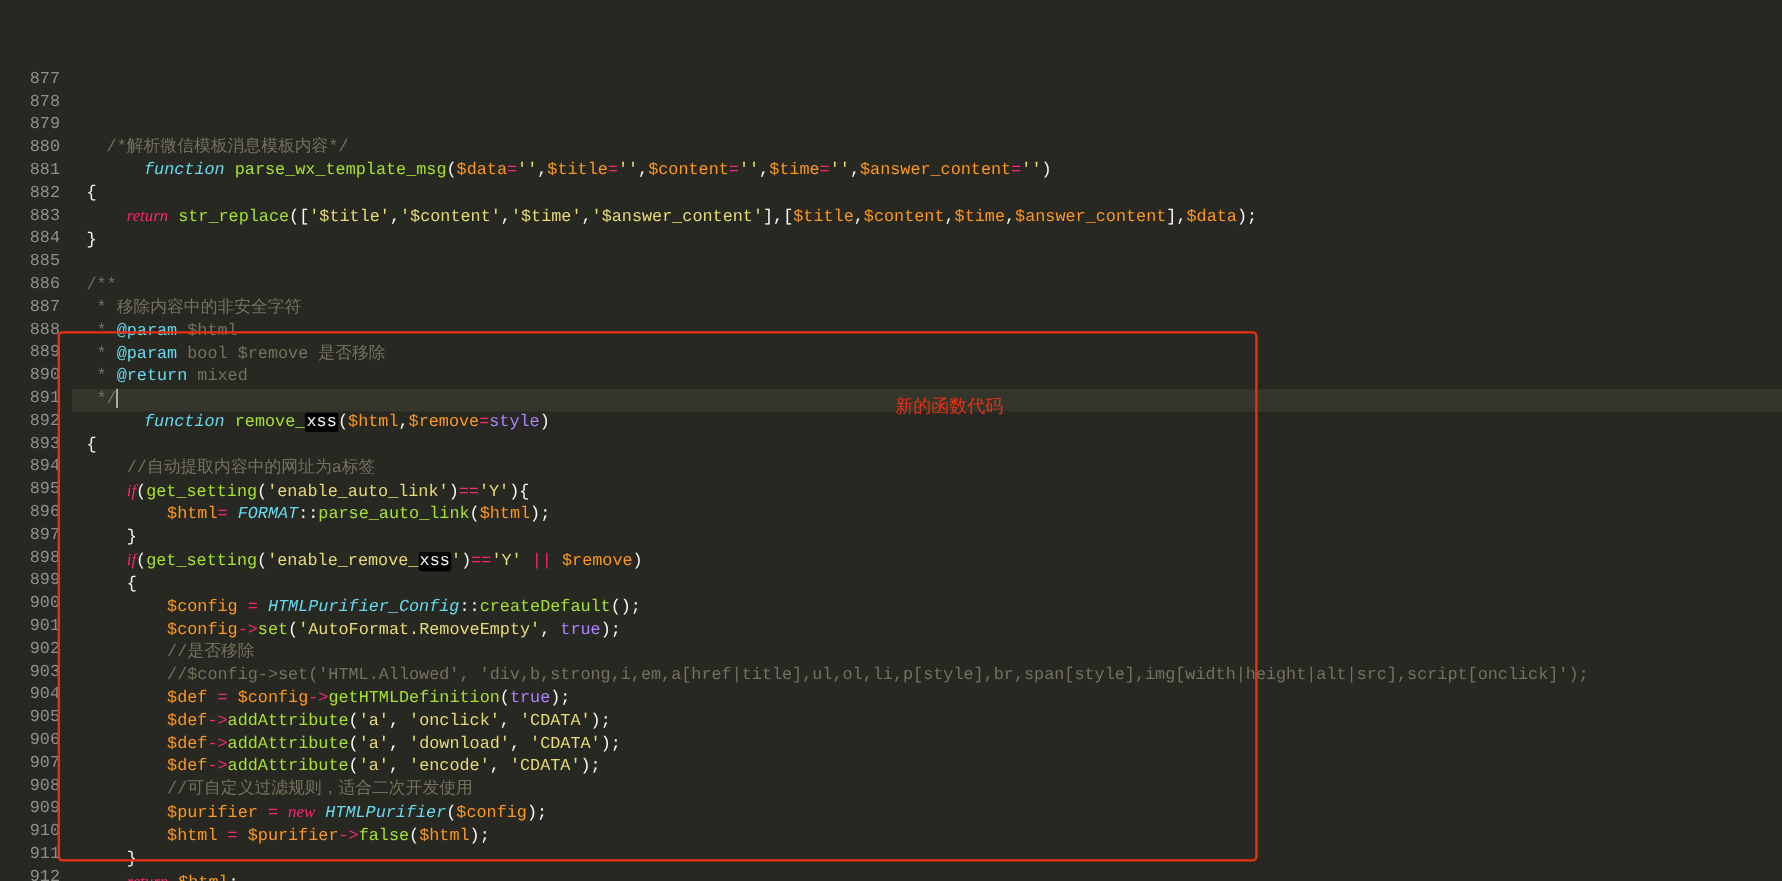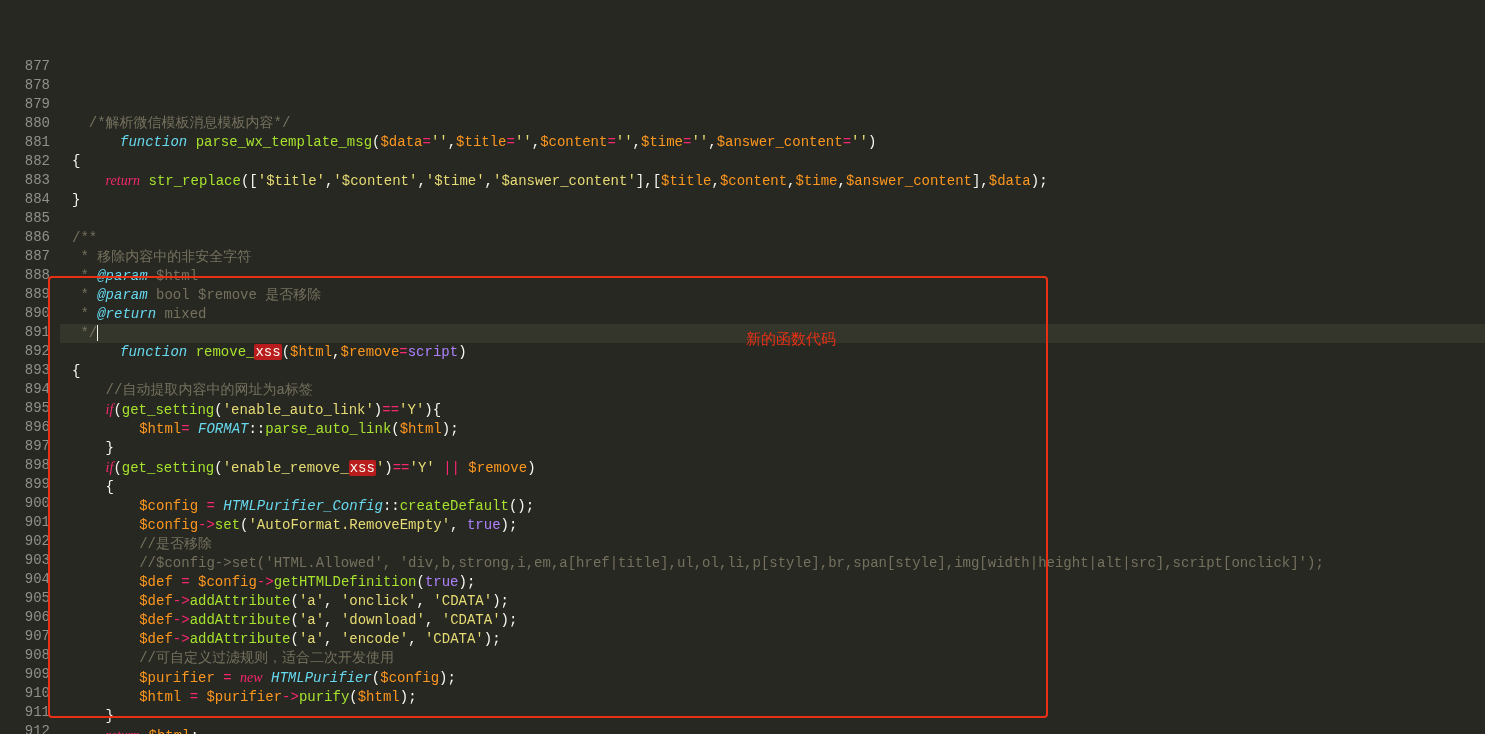--- a/index.html
+++ b/index.html
@@ -36,38 +36,38 @@
   .hl-line { background: rgba(80,80,60,0.35); display: block; margin-left: -12px; padding-left:12px;}
   .c   { color:#75715e; }   
   .kw  { color:#f92672; font-style: italic; font-family: Liberation Serif, serif; }
   .kw2 { color:#66d9ef; font-style: italic; margin-left: 48px; }
   .fn  { color:#a6e22e;margin-top:28px; }
   .var { color:#fd971f; }
   .str { color:#e6db74; }
   .num { color:#ae81ff; }
   .op  { color:#f92672; }
   .p   { color:#f8f8f2; }
-  .doc { color:#66d9ef; font-style: italic;}
+  .doc { color:#66d9ef; }
   .cls { color:#66d9ef; font-style: italic;}
   .box-annot {
     position: absolute;
     border: 2px solid #e83015;
     border-radius: 4px;
     pointer-events: none;
   }
   .annot-text {
     position: absolute;
     color: #e83015;
     font-family: "PingFang SC","Microsoft YaHei",sans-serif;
     font-size: 15px;
     pointer-events: none;
     white-space: nowrap;
   }
   .search-hl {
-    background: #b91c1c;
+    background: #000000;
     border-radius: 2px;
     padding: 0 1px;
   }
   .cursor {
     display:inline-block;
     width:1px; height:16px;
     background:#f8f8f0;
     vertical-align: middle;
   }
 </style>
@@ -124,38 +124,38 @@
 </span><span><span class="p">{</span>
 </span><span><span class="p">    </span><span class="kw">return</span><span class="p"> </span><span class="fn">str_replace</span><span class="p">([</span><span class="str">'$title'</span><span class="p">,</span><span class="str">'$content'</span><span class="p">,</span><span class="str">'$time'</span><span class="p">,</span><span class="str">'$answer_content'</span><span class="p">],[</span><span class="var">$title</span><span class="p">,</span><span class="var">$content</span><span class="p">,</span><span class="var">$time</span><span class="p">,</span><span class="var">$answer_content</span><span class="p">],</span><span class="var">$data</span><span class="p">);</span>
 </span><span><span class="p">}</span>
 </span><span><span class="p"></span>
 </span><span><span class="c">/**</span>
 </span><span><span class="c"> * 移除内容中的非安全字符</span>
 </span><span><span class="c"> * </span><span class="doc">@param</span><span class="c"> $html</span>
 </span><span><span class="c"> * </span><span class="doc">@param</span><span class="c"> bool $remove 是否移除</span>
 </span><span><span class="c"> * </span><span class="doc">@return</span><span class="c"> mixed</span>
 </span><span class="hl-line"><span class="c"> */</span><span class="cursor"></span>
-</span><span><span class="kw2">function</span><span class="p"> </span><span class="fn">remove_</span><span class="search-hl">xss</span><span class="p">(</span><span class="var">$html</span><span class="p">,</span><span class="var">$remove</span><span class="op">=</span><span class="num">script</span><span class="p">)</span>
+</span><span><span class="kw2">function</span><span class="p"> </span><span class="fn">remove_</span><span class="search-hl">xss</span><span class="p">(</span><span class="var">$html</span><span class="p">,</span><span class="var">$remove</span><span class="op">=</span><span class="num">style</span><span class="p">)</span>
 </span><span><span class="p">{</span>
 </span><span><span class="p">    </span><span class="c">//自动提取内容中的网址为a标签</span>
 </span><span><span class="p">    </span><span class="kw">if</span><span class="p">(</span><span class="fn">get_setting</span><span class="p">(</span><span class="str">'enable_auto_link'</span><span class="p">)</span><span class="op">==</span><span class="str">'Y'</span><span class="p">){</span>
 </span><span><span class="p">        </span><span class="var">$html</span><span class="op">=</span><span class="p"> </span><span class="cls">FORMAT</span><span class="p">::</span><span class="fn">parse_auto_link</span><span class="p">(</span><span class="var">$html</span><span class="p">);</span>
 </span><span><span class="p">    }</span>
 </span><span><span class="p">    </span><span class="kw">if</span><span class="p">(</span><span class="fn">get_setting</span><span class="p">(</span><span class="str">'enable_remove_</span><span class="search-hl">xss</span><span class="str">'</span><span class="p">)</span><span class="op">==</span><span class="str">'Y'</span><span class="p"> </span><span class="op">||</span><span class="p"> </span><span class="var">$remove</span><span class="p">)</span>
 </span><span><span class="p">    {</span>
 </span><span><span class="p">        </span><span class="var">$config</span><span class="p"> </span><span class="op">=</span><span class="p"> </span><span class="cls">HTMLPurifier_Config</span><span class="p">::</span><span class="fn">createDefault</span><span class="p">();</span>
 </span><span><span class="p">        </span><span class="var">$config</span><span class="op">-&gt;</span><span class="fn">set</span><span class="p">(</span><span class="str">'AutoFormat.RemoveEmpty'</span><span class="p">, </span><span class="num">true</span><span class="p">);</span>
 </span><span><span class="p">        </span><span class="c">//是否移除</span>
 </span><span><span class="p">        </span><span class="c">//$config-&gt;set('HTML.Allowed', 'div,b,strong,i,em,a[href|title],ul,ol,li,p[style],br,span[style],img[width|height|alt|src],script[onclick]');</span>
 </span><span><span class="p">        </span><span class="var">$def</span><span class="p"> </span><span class="op">=</span><span class="p"> </span><span class="var">$config</span><span class="op">-&gt;</span><span class="fn">getHTMLDefinition</span><span class="p">(</span><span class="num">true</span><span class="p">);</span>
 </span><span><span class="p">        </span><span class="var">$def</span><span class="op">-&gt;</span><span class="fn">addAttribute</span><span class="p">(</span><span class="str">'a'</span><span class="p">, </span><span class="str">'onclick'</span><span class="p">, </span><span class="str">'CDATA'</span><span class="p">);</span>
 </span><span><span class="p">        </span><span class="var">$def</span><span class="op">-&gt;</span><span class="fn">addAttribute</span><span class="p">(</span><span class="str">'a'</span><span class="p">, </span><span class="str">'download'</span><span class="p">, </span><span class="str">'CDATA'</span><span class="p">);</span>
 </span><span><span class="p">        </span><span class="var">$def</span><span class="op">-&gt;</span><span class="fn">addAttribute</span><span class="p">(</span><span class="str">'a'</span><span class="p">, </span><span class="str">'encode'</span><span class="p">, </span><span class="str">'CDATA'</span><span class="p">);</span>
 </span><span><span class="p">        </span><span class="c">//可自定义过滤规则，适合二次开发使用</span>
 </span><span><span class="p">        </span><span class="var">$purifier</span><span class="p"> </span><span class="op">=</span><span class="p"> </span><span class="kw">new</span><span class="p"> </span><span class="cls">HTMLPurifier</span><span class="p">(</span><span class="var">$config</span><span class="p">);</span>
-</span><span><span class="p">        </span><span class="var">$html</span><span class="p"> </span><span class="op">=</span><span class="p"> </span><span class="var">$purifier</span><span class="op">-&gt;</span><span class="fn">purify</span><span class="p">(</span><span class="var">$html</span><span class="p">);</span>
+</span><span><span class="p">        </span><span class="var">$html</span><span class="p"> </span><span class="op">=</span><span class="p"> </span><span class="var">$purifier</span><span class="op">-&gt;</span><span class="fn">false</span><span class="p">(</span><span class="var">$html</span><span class="p">);</span>
 </span><span><span class="p">    }</span>
 </span><span><span class="p">    </span><span class="kw">return</span><span class="p"> </span><span class="var">$html</span><span class="p">;</span>
 </span><span><span class="p"></span>
 </span></div>
 </div>
 
 
 
 </body></html>

